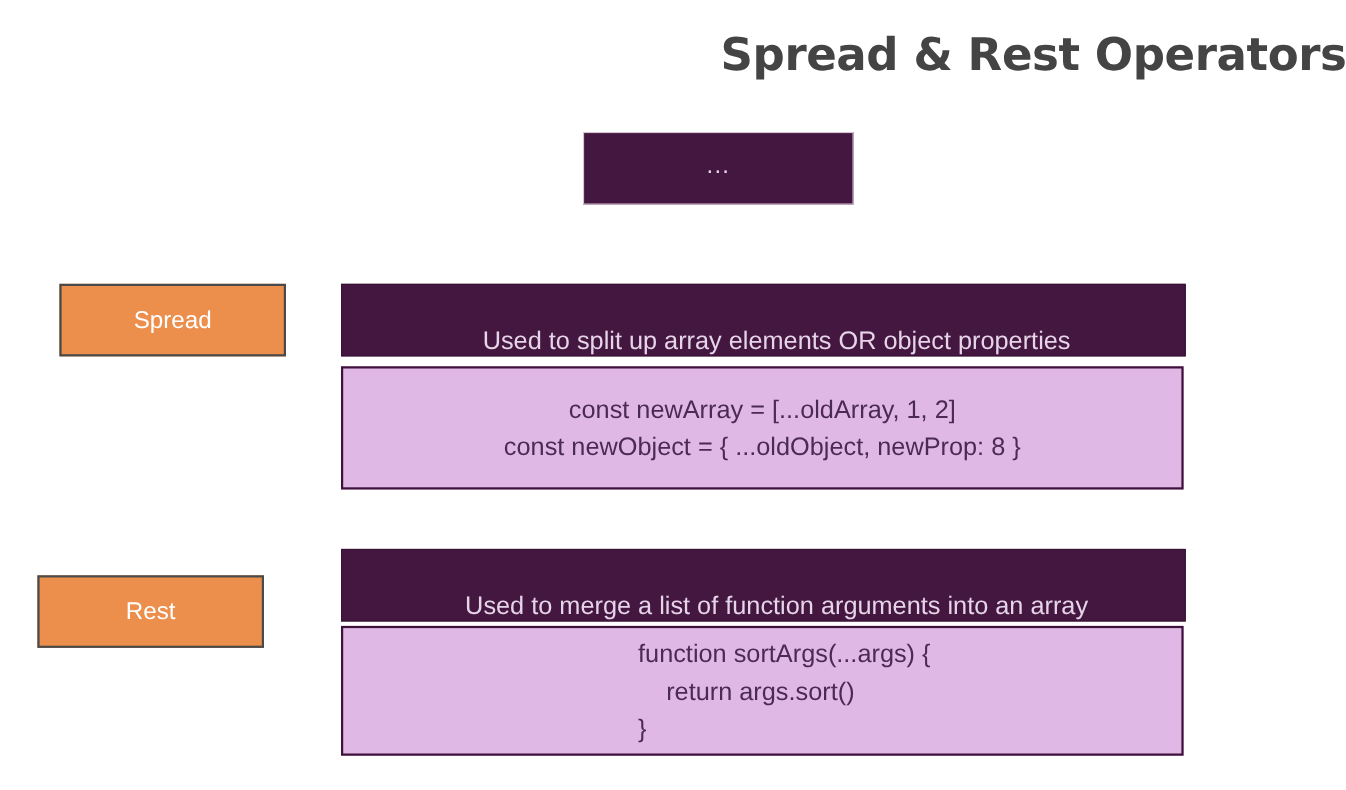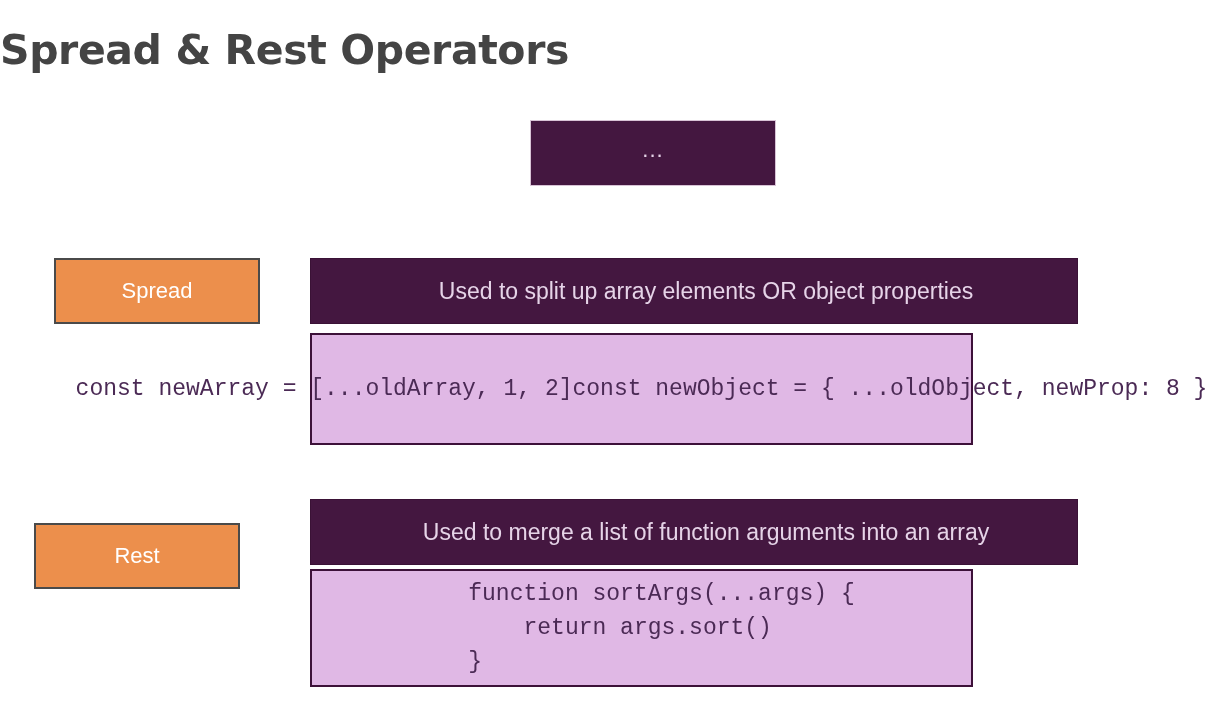--- a/index.html
+++ b/index.html
@@ -20,21 +20,21 @@
     width: 1224px;
     height: 718px;
   }
 
   
   .slide-title {
     position: absolute;
     left: 0;
     top: 28px;
     width: 1224px;
-    text-align: left;
+    text-align: right;
     font-size: 41px;
     font-weight: 800;
     letter-spacing: -0.4px;
     color: #444444;
     font-family: "DejaVu Sans", sans-serif;
     line-height: 1.1;
   }
 
   
   .token-box {
@@ -82,46 +82,46 @@
   
   .desc-bar {
     position: absolute;
     left: 310px;
     width: 768px;
     height: 66px;
     background: #441740;
     border: 1px solid #3a1236;
     box-sizing: border-box;
     display: flex;
-    align-items: center;
+    align-items: flex-end;
     justify-content: center;
     color: #e6d4e8;
     font-size: 23px;
     font-weight: 400;
     font-family: "Liberation Sans", sans-serif;
     padding-left: 24px;
   }
   .desc-bar.spread { top: 258px; }
   .desc-bar.rest   { top: 499px; }
 
   
   .code-panel {
     position: absolute;
     left: 310px;
-    width: 663px;
+    width: 766px;
     background: #e0b8e5;
     border: 2px solid #3d1139;
     box-sizing: border-box;
     display: flex;
-    flex-direction: row;
+    flex-direction: column;
     align-items: center;
     justify-content: center;
     color: #4b2a55;
     font-size: 23px;
-    font-family: Liberation Mono, monospace;
+    font-family: Liberation Sans, sans-serif;
   }
   .code-panel.spread {
     top: 333px;
     height: 112px;
   }
   .code-panel.rest {
     top: 569px;
     height: 118px;
     padding-left: 40px;
   }

